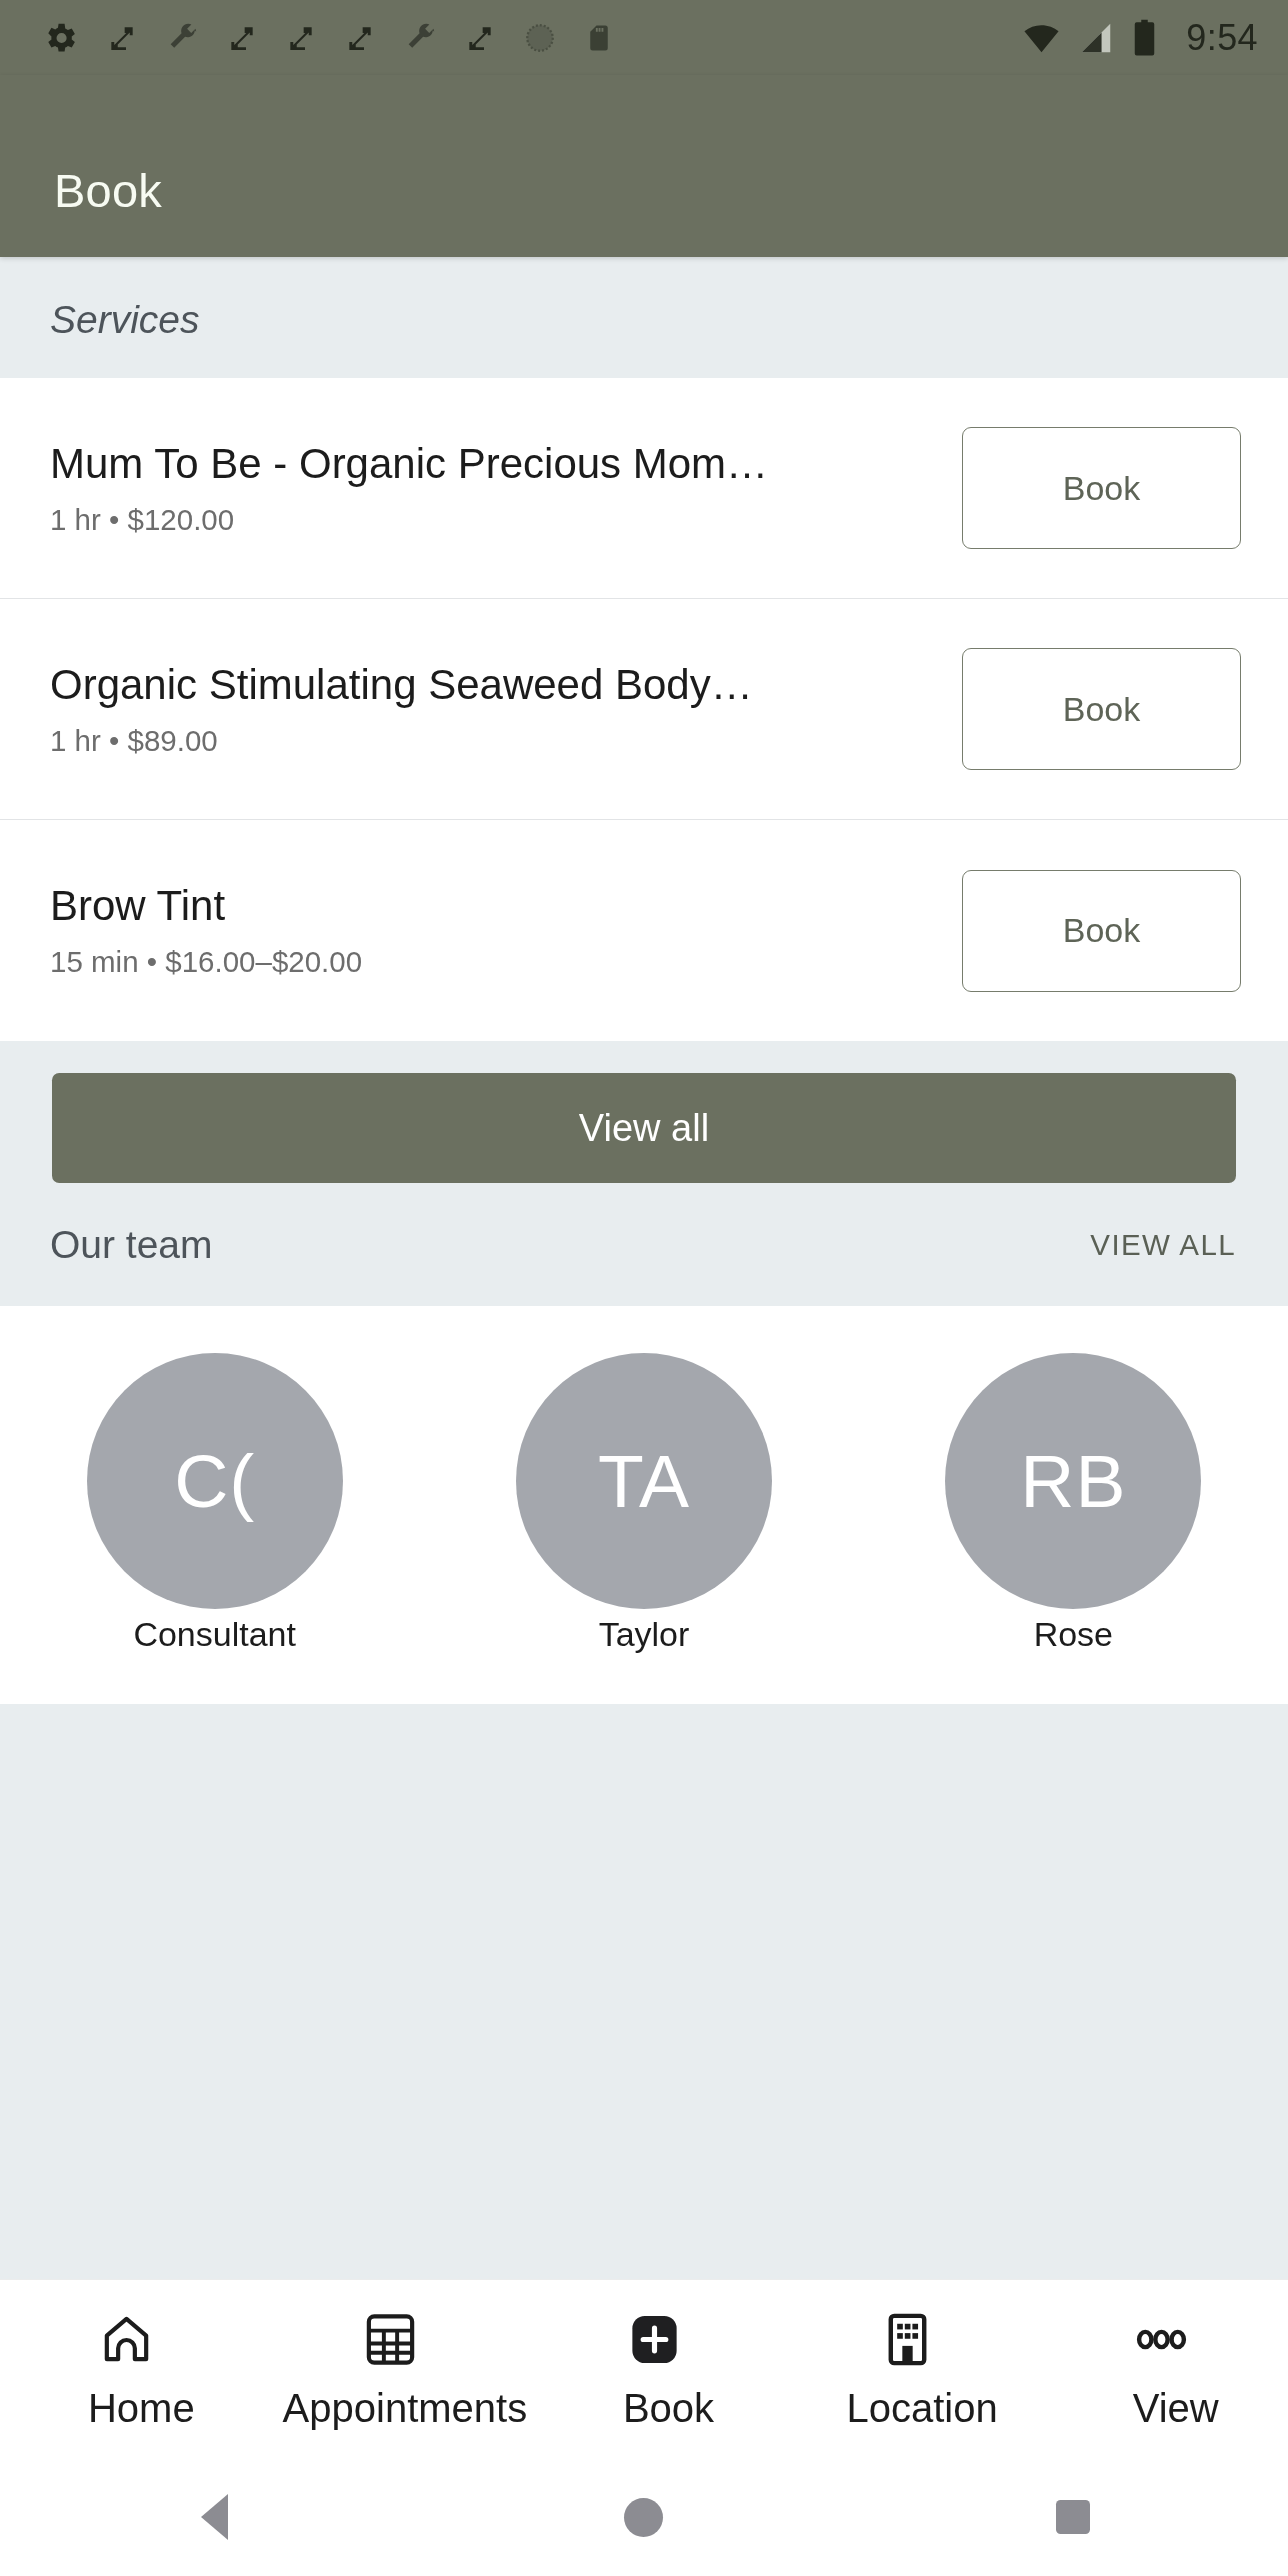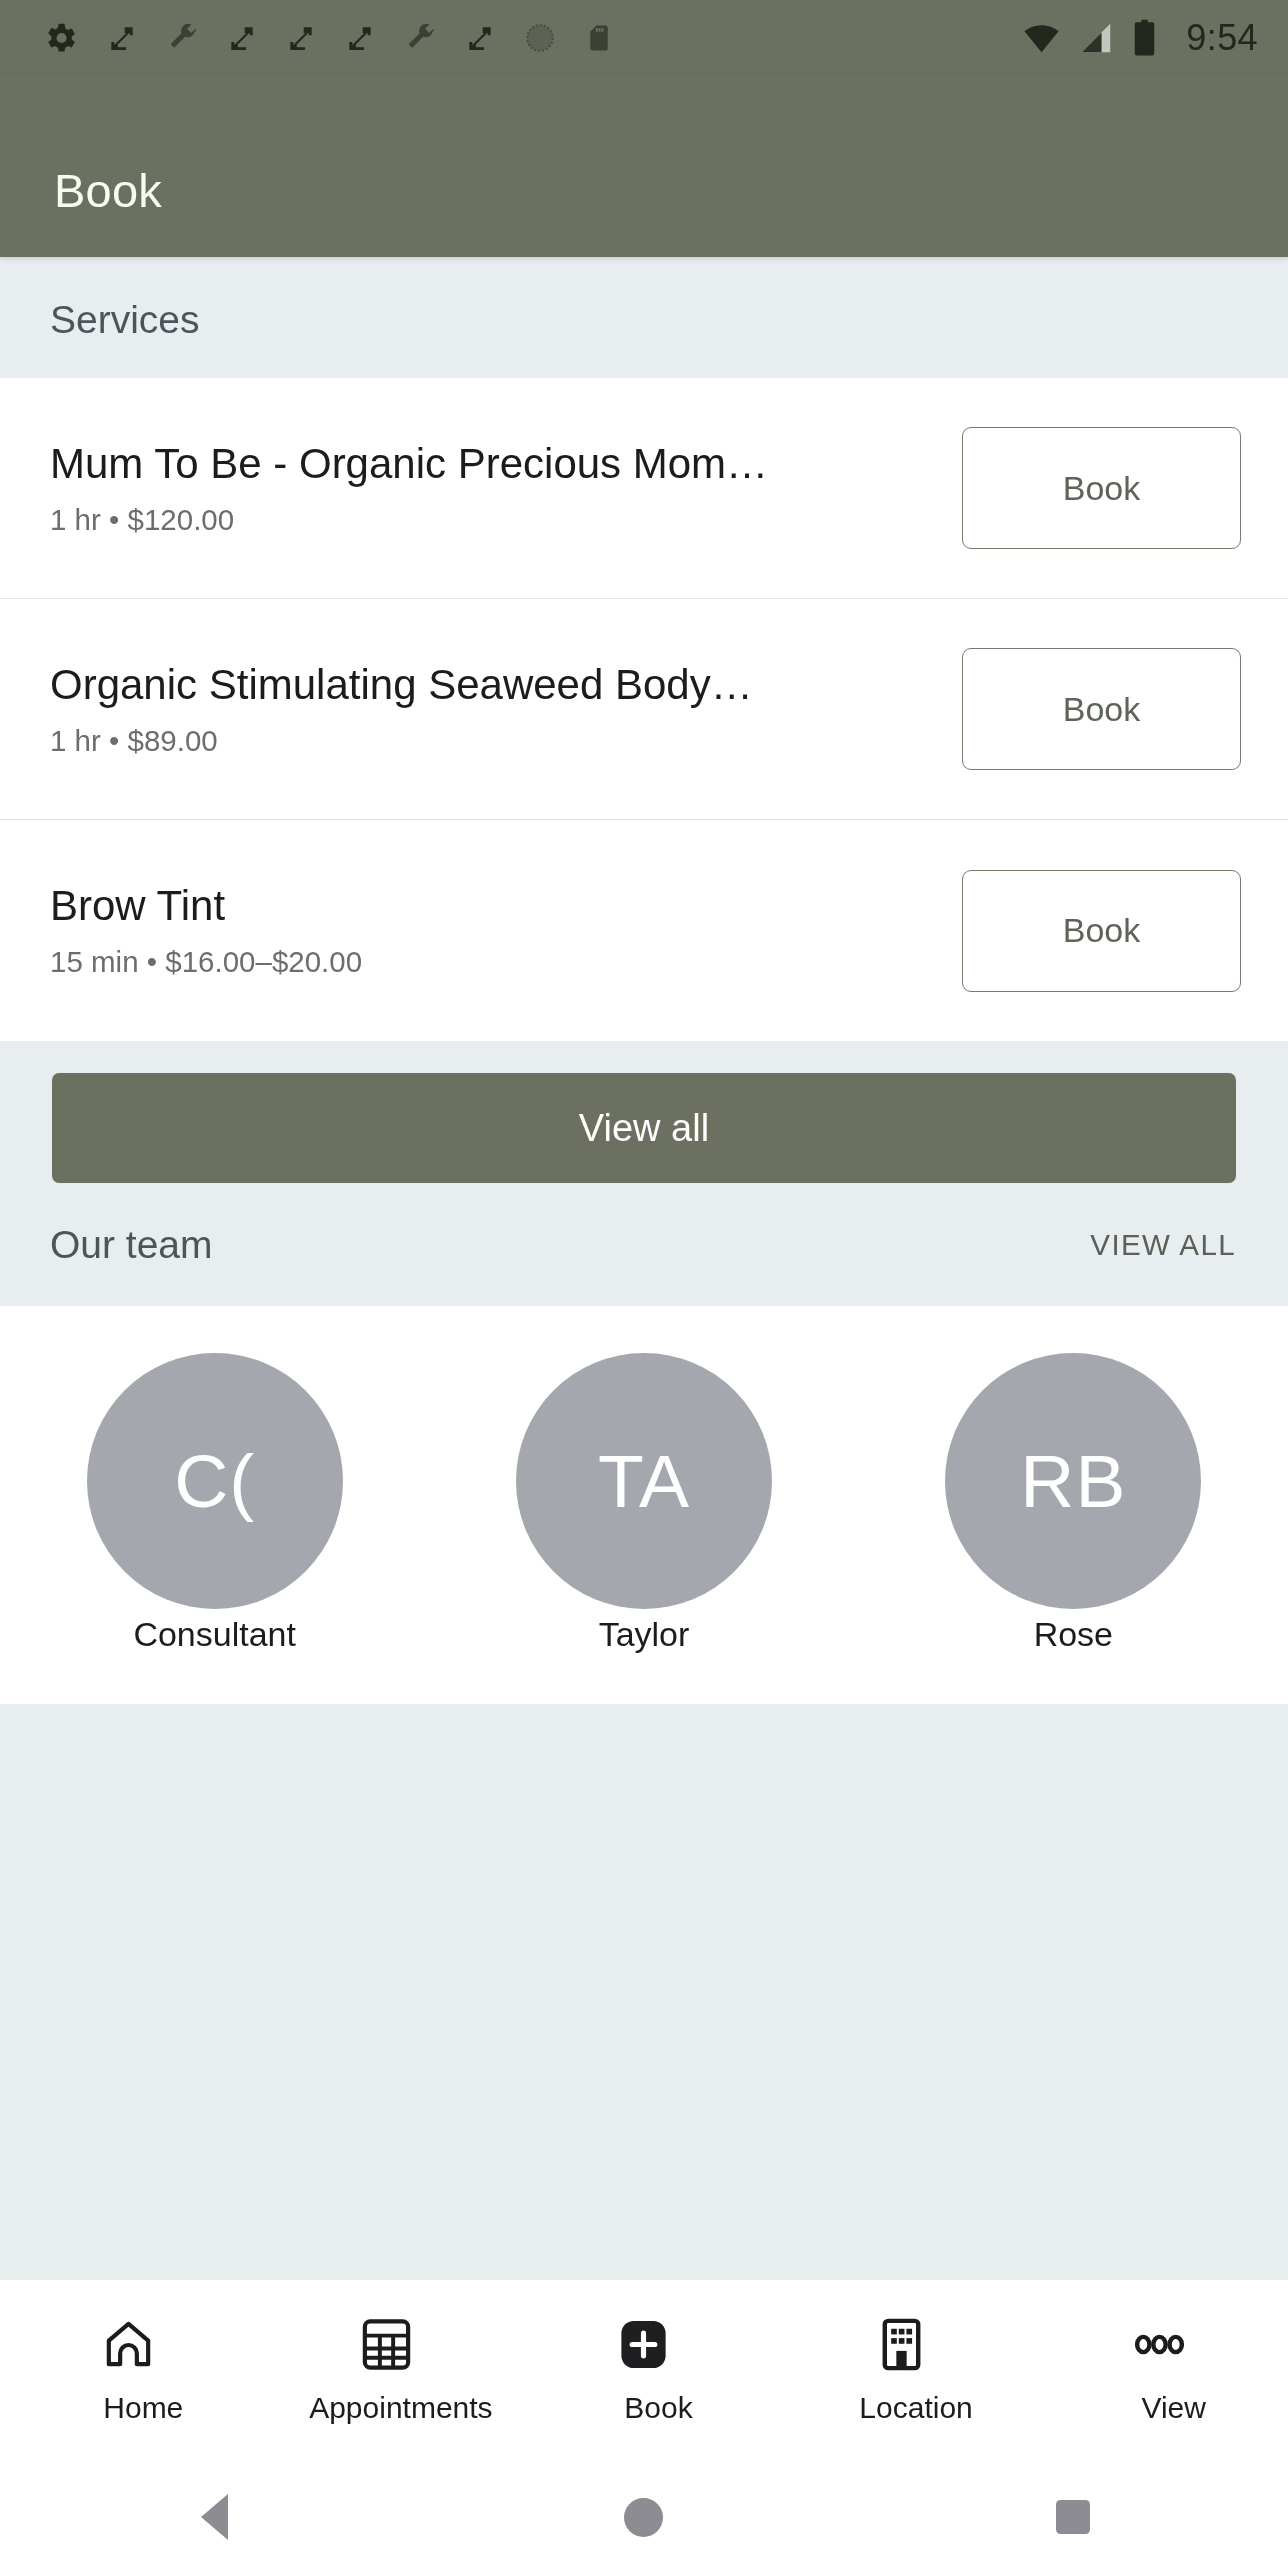--- a/index.html
+++ b/index.html
@@ -37,20 +37,21 @@
     position:relative; z-index:4;
   }
   .appbar-title { color:#f7fbf2; font-size:47px; font-weight:400; letter-spacing:0.2px; }
 
   
   .body { flex:1 1 auto; background:#ffffff; display:flex; flex-direction:column; overflow:hidden; }
 
   .section-head {
     background:#e8edef; padding:41px 1px 36px 50px;
     flex:0 0 auto;
+    font-style:italic;
   }
   .section-head-title { font-size:39px; color:#4d545a; font-weight:400; }
 
   
   .service-list { background:#ffffff; flex:0 0 auto; }
   .service-row {
     display:flex; align-items:center;
     padding:0 47px 0 50px;
     height:221px;
     border-bottom:1.8px solid #e2e4e6;
@@ -121,21 +122,21 @@
     height:179px;
     display:flex; align-items:center;
     border-top:1.8px solid #eceded;
   }
   .nav-item {
     flex:1 1 0; display:flex; flex-direction:column;
     align-items:center; justify-content:center; gap:14.3px;
     cursor:pointer;
   }
   .nav-ico { height:64px; display:flex; align-items:center; justify-content:center; }
-  .nav-label { font-size:30px; color:#1c1c1c;margin-left:29px; }
+  .nav-label { font-size:40px; color:#1c1c1c;margin-left:29px; }
 
   
   .sysnav {
     background:#ffffff; flex:0 0 auto; height:118px;
     display:flex; align-items:center;
   }
   .sys-btn { flex:1 1 0; display:flex; align-items:center; justify-content:center; cursor:pointer; }
   .sys-back { width:0; height:0; border-top:23px solid transparent; border-bottom:23px solid transparent; border-right:27px solid #8c8c92; }
   .sys-home { width:39px; height:39px; border-radius:50%; background:#8c8c92; }
   .sys-recent { width:34px; height:34px; border-radius:4.5px; background:#8c8c92; }

